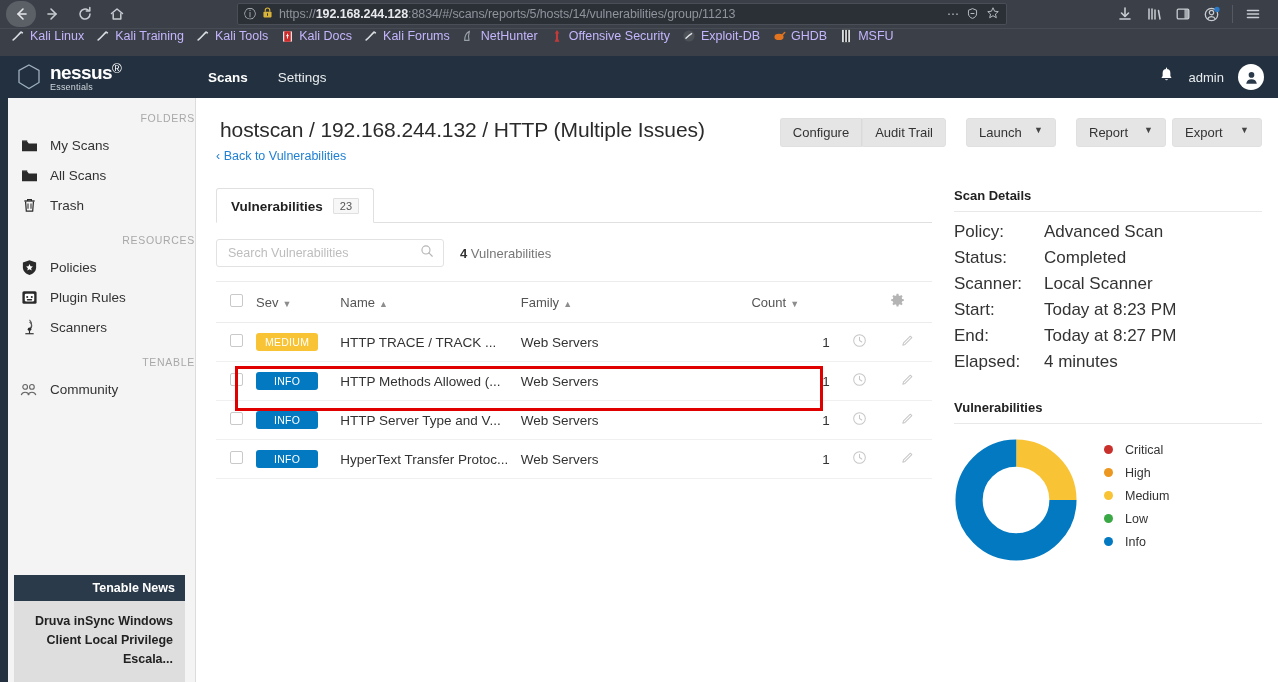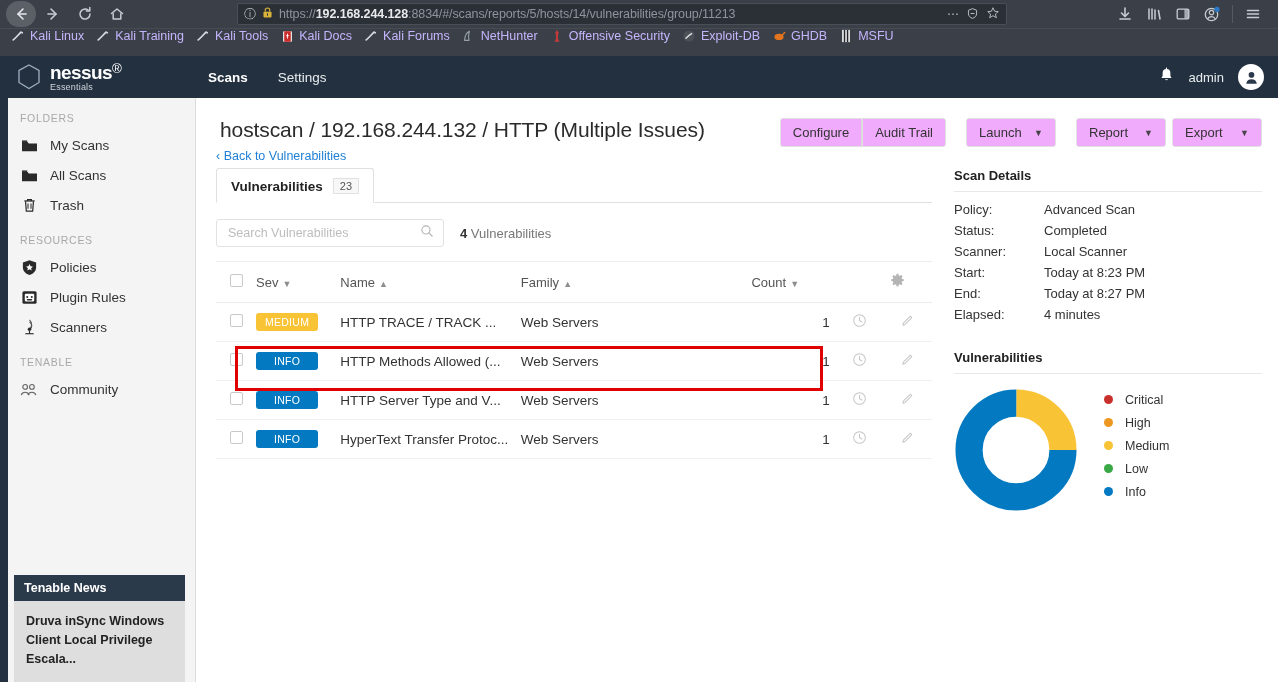--- a/index.html
+++ b/index.html
@@ -137,20 +137,21 @@
   
   .app-body { display: flex; height: 584px; }
 
   
   .sidebar {
     width: 196px;
     background: #f4f4f4;
     border-right: 1px solid #dcdcdc;
     position: relative;
     flex: none;
+    text-align: right;
   }
   .side-strip { position:absolute; left:0; top:0; bottom:0; width:8px; background:#22303f; }
   .side-inner { padding-left: 8px; }
   .side-section {
     font-size: 10.5px;
     color: #a8a8a8;
     letter-spacing: 0.7px;
     padding: 14px 0 6px 12px;
     text-transform: uppercase;
   }
@@ -189,31 +190,31 @@
   .page-title {
     font-size: 21px; color: #2b2b2b; font-weight: normal; margin: 4px;
     letter-spacing: -0.1px;
   }
   .back-link {
     display: inline-block; margin-top: 3px;
     font-size: 12.5px; color: #1e7fd4; text-decoration: none;
   }
   .actions { display:flex; align-items:center; gap: 6px; padding-top: 4px; }
   .btn {
-    background: #f0abfc; border: 1px solid #e0e0e0; border-radius: 3px;
+    background: #e5e5e5; border: 1px solid #e0e0e0; border-radius: 3px;
     font-size: 13px; color: #333; padding: 6px 12px;
-    display:flex; align-items:center; gap:10px;
+    display:flex; gap:10px;
     cursor: pointer; white-space: nowrap;
   }
   .btn.grouped-left { border-radius: 3px 0 0 3px; border-right: 1px solid #dadada; }
   .btn.grouped-right { border-radius: 0 3px 3px 0; }
   .btn .caret { font-size: 9px; color: #444; }
   .btn.wide { min-width: 90px; justify-content: space-between; }
 
-  .content-row { display: flex; margin-top: 4px; }
+  .content-row { display: flex; margin-top: 24px; }
   .left-col { width: 716px; flex: none; }
   .right-col { flex: 1; padding-left: 22px; }
 
   
   .tabs { border-bottom: 1px solid #e0e0e0; display: flex; }
   .tab {
     padding: 9px 14px 8px 14px;
     font-size: 13.5px; font-weight: bold; color: #222;
     border: 1px solid #e0e0e0; border-bottom: 1px solid #fff;
     border-radius: 3px 3px 0 0;
@@ -286,21 +287,21 @@
 
   .row-highlight {
     position: absolute;
     border: 3px solid #e00000;
     pointer-events: none;
   }
 
   
   .panel-title { font-size: 13px; font-weight: bold; color: #222; }
   .panel-rule { border: none; border-top: 1px solid #e8e8e8; margin: 8px 0 10px 0; }
-  .detail-row { display: flex; font-size: 13px; margin-bottom: 6px; }
+  .detail-row { display: flex; font-size: 17px; margin-bottom: 6px; }
   .detail-key { width: 90px; color: #333; flex: none; }
   .detail-val { color: #333; }
 
   .chart-area { display: flex; align-items: center; margin-top: 14px; }
   .donut { width: 124px; height: 124px; flex: none; }
   .legend { margin-left: 26px; }
   .legend-item { display:flex; align-items:center; gap: 12px; font-size: 12.5px; color: #333; margin-bottom: 9px; }
   .legend-dot { width: 9px; height: 9px; border-radius: 50%; flex:none; }
 </style>
 </head>

